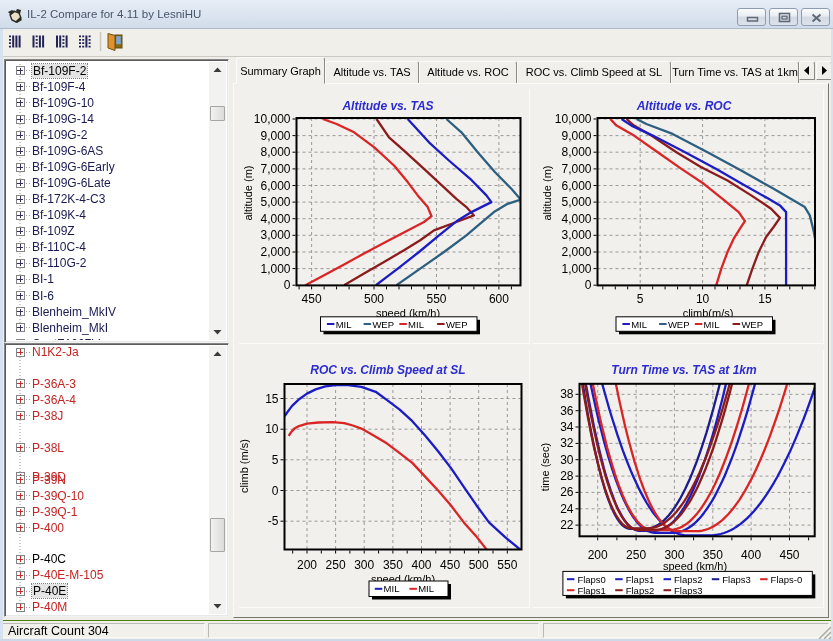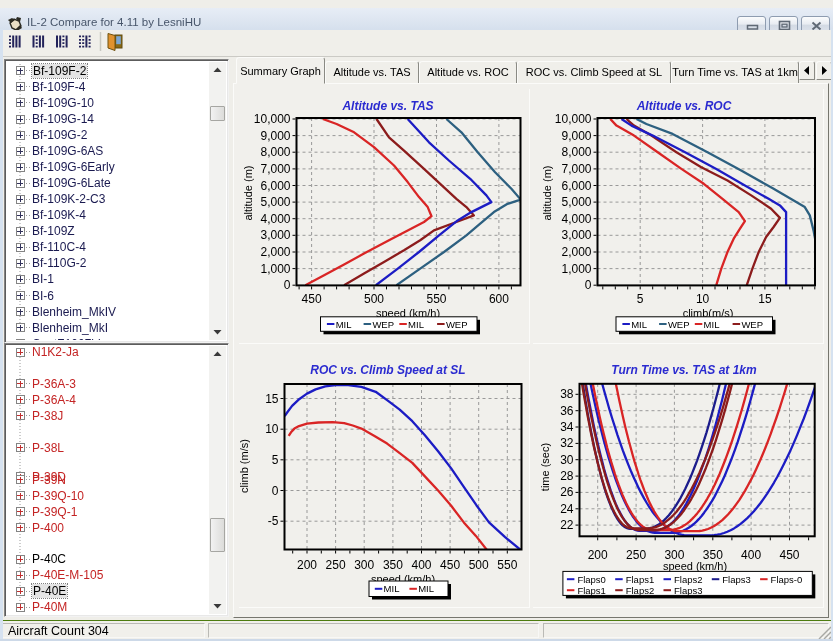--- a/index.html
+++ b/index.html
@@ -1,18 +1,18 @@
 <!DOCTYPE html>
 <html><head><meta charset="utf-8"><style>
 * { margin:0; padding:0; box-sizing:border-box; }
 body { width:833px; height:641px; position:relative; overflow:hidden;
   font-family:"Liberation Sans", sans-serif; background:#efeee9; }
 #titlebar { position:absolute; left:0; top:0; width:833px; height:29px;
   background:linear-gradient(#e7edf6,#dae3ef 60%,#d0dcea);
-  border-bottom:1px solid #b0bbca;margin-top:8px; }
+  border-bottom:1px solid #b0bbca; }
 #titlebar .ttext { position:absolute; left:27px; top:8px; font-size:11.5px; color:#47556a; }
 .wbtn { position:absolute; top:8px; width:29px; height:18px; border:1px solid #8e9cb0; border-radius:3px;
   background:linear-gradient(#fbfcfd,#e8ecf2 45%,#d3dae4 50%,#dde3ec); }
 .wbtn svg { position:absolute; left:0; top:0; }
 #toolbar { position:absolute; left:0; top:30px; width:833px; height:27px; background:#f0efea;
   border-bottom:1px solid #cbcac5; }
 .lbox { position:absolute; left:4px; width:225px; background:#fff;
   border:1px solid; border-color:#848484 #f2f2f2 #f2f2f2 #848484;
   box-shadow:inset 1px 1px 0 #5c5c5c, inset -1px -1px 0 #e8e8e8; }
 .lbox .inner { position:absolute; left:2px; top:2px; right:19px; bottom:2px; overflow:hidden; }
@@ -132,21 +132,21 @@
         <span class="tlab" style="color:#1a1a50">Bf-109G-6Early</span>
       </div>
       <div class="trow" style="top:113.7px">
         <span class="pbox pnavy"></span>
         <span class="hstub"></span>
         <span class="tlab" style="color:#1a1a50">Bf-109G-6Late</span>
       </div>
       <div class="trow" style="top:129.7px">
         <span class="pbox pnavy"></span>
         <span class="hstub"></span>
-        <span class="tlab" style="color:#1a1a50">Bf-109K-2-C3</span>
+        <span class="tlab" style="color:#1a1a50">Bf-172K-4-C3</span>
       </div>
       <div class="trow" style="top:145.8px">
         <span class="pbox pnavy"></span>
         <span class="hstub"></span>
         <span class="tlab" style="color:#1a1a50">Bf-109K-4</span>
       </div>
       <div class="trow" style="top:161.8px">
         <span class="pbox pnavy"></span>
         <span class="hstub"></span>
         <span class="tlab" style="color:#1a1a50">Bf-109Z</span>

